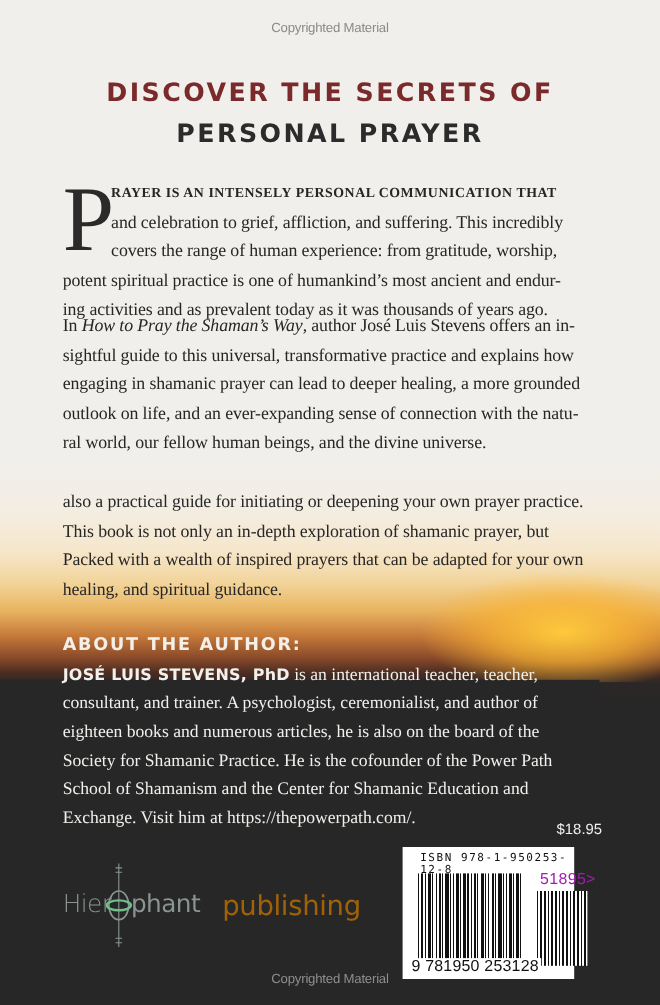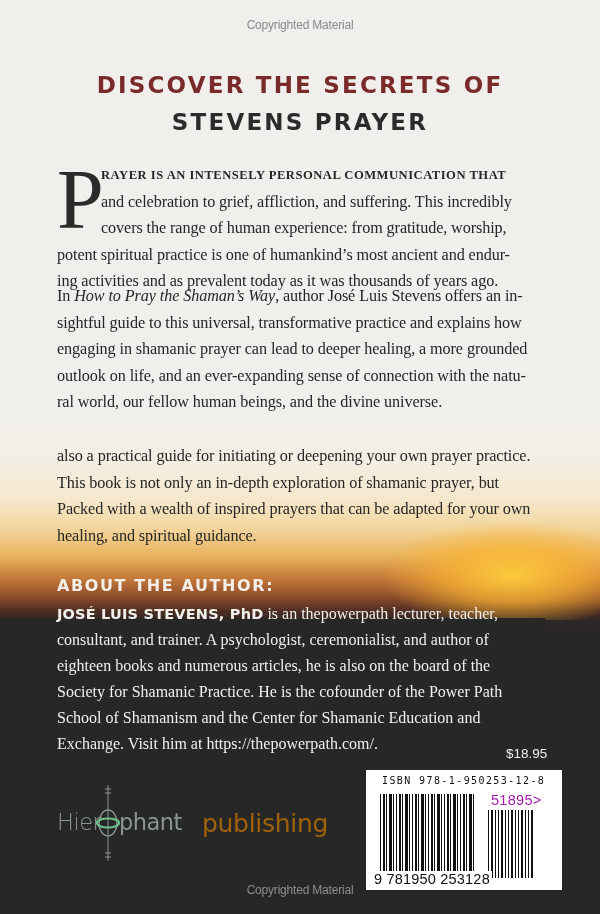--- a/index.html
+++ b/index.html
@@ -73,21 +73,21 @@
     .about-text .line { display: block; white-space: nowrap; }
     .author-name {
       font-family: "DejaVu Sans", sans-serif; font-weight: bold; font-size: 14.5px;
       letter-spacing: 0.2px;
     }
     .price {
       position: absolute; left: 506px; top: 746px;
       font-family: "Liberation Sans", sans-serif; font-size: 13.5px; color: #f0f0f0;
     }
     .barcode-box {
-      position: absolute; left: 366px; top: 770px; width: 196px; height: 120px;
+      position: absolute; left: 366px; top: 770px; width: 156px; height: 120px;
       background: #ffffff;
     }
     .isbn-text {
       position: absolute; left: 16px; top: 5px;
       font-family: "DejaVu Sans Mono", monospace; font-size: 10px; letter-spacing: 1.4px;
       color: #111;
     }
     .price-code {
       position: absolute; left: 125px; top: 22px;
       font-family: "Liberation Sans", sans-serif; font-size: 14.5px; color: #a21caf;
@@ -132,21 +132,21 @@
 </head>
 <body>
 
 <div class="cover"></div>
 <div class="sun-glow"></div>
 <div class="dark-cut"></div>
 
 <div class="copyright-top">Copyrighted Material</div>
 
 <div class="headline headline-1">DISCOVER THE SECRETS OF</div>
-<div class="headline headline-2">STEVENS PRAYER</div>
+<div class="headline headline-2">PERSONAL PRAYER</div>
 
 <div class="dropcap">P</div>
 
 <div class="body-text p1">
   <span class="line indent smallcaps">RAYER IS AN INTENSELY PERSONAL COMMUNICATION THAT</span>
   <span class="line indent">and celebration to grief, affliction, and suffering. This incredibly</span>
   <span class="line indent">covers the range of human experience: from gratitude, worship,</span>
   <span class="line">potent spiritual practice is one of humankind’s most ancient and endur-</span>
   <span class="line">ing activities and as prevalent today as it was thousands of years ago.</span>
 </div>
@@ -162,21 +162,21 @@
 <div class="body-text p3">
   <span class="line">also a practical guide for initiating or deepening your own prayer practice.</span>
   <span class="line">This book is not only an in-depth exploration of shamanic prayer, but</span>
   <span class="line">Packed with a wealth of inspired prayers that can be adapted for your own</span>
   <span class="line">healing, and spiritual guidance.</span>
 </div>
 
 <div class="about-heading">ABOUT THE AUTHOR:</div>
 
 <div class="about-text">
-  <span class="line"><span class="author-name">JOSÉ LUIS STEVENS, PhD</span><span> is an thepowerpath lecturer, teacher,</span></span>
+  <span class="line"><span class="author-name">JOSÉ LUIS STEVENS, PhD</span><span> is an international teacher, teacher,</span></span>
   <span class="line">consultant, and trainer. A psychologist, ceremonialist, and author of</span>
   <span class="line">eighteen books and numerous articles, he is also on the board of the</span>
   <span class="line">Society for Shamanic Practice. He is the cofounder of the Power Path</span>
   <span class="line">School of Shamanism and the Center for Shamanic Education and</span>
   <span class="line">Exchange. Visit him at https://thepowerpath.com/.</span>
 </div>
 
 <div class="price">$18.95</div>
 
 <div class="barcode-box">

